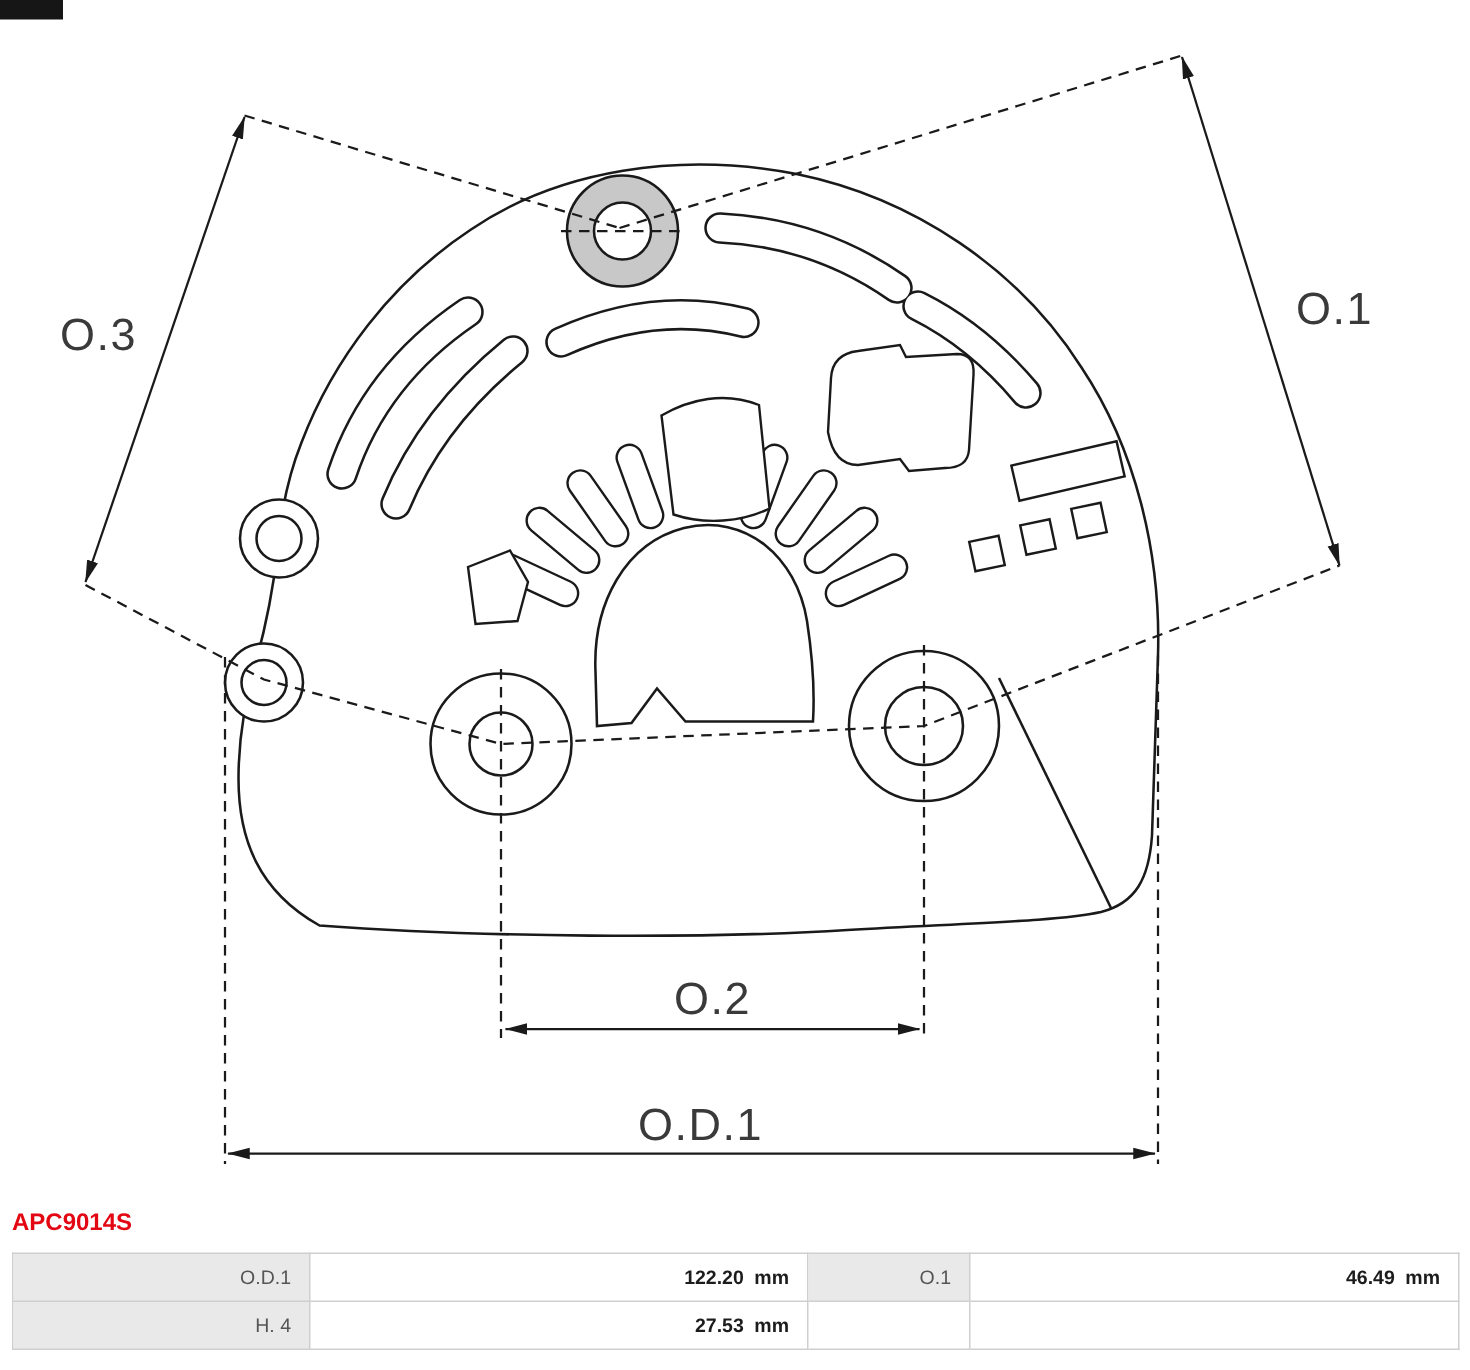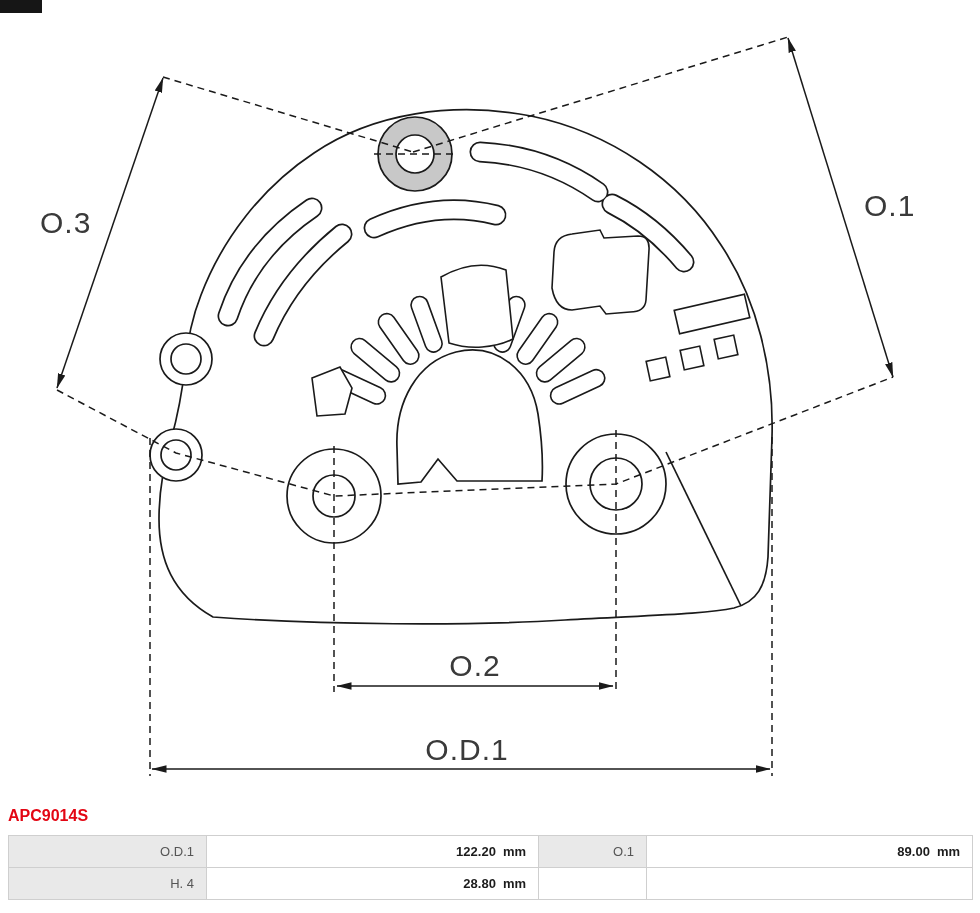--- a/index.html
+++ b/index.html
@@ -191,27 +191,27 @@
         <col style="width:326px">
     </colgroup>
     <tbody>
       <tr>
         <td class="lbl">O.D.1</td>
         <td class="val">
           <span>122.20</span><span class="unit">mm</span>
         </td>
         <td class="lbl">O.1</td>
         <td class="val">
-          <span>89.00</span><span class="unit">mm</span>
+          <span>46.49</span><span class="unit">mm</span>
         </td>
       </tr>
       <tr>
         <td class="lbl">H. 4</td>
         <td class="val">
-          <span>28.80</span><span class="unit">mm</span>
+          <span>27.53</span><span class="unit">mm</span>
         </td>
         <td class="blank"></td>
         <td class="blank">
           <span></span><span class="unit"></span>
         </td>
       </tr>
     </tbody>
   </table>
 
 </div>

